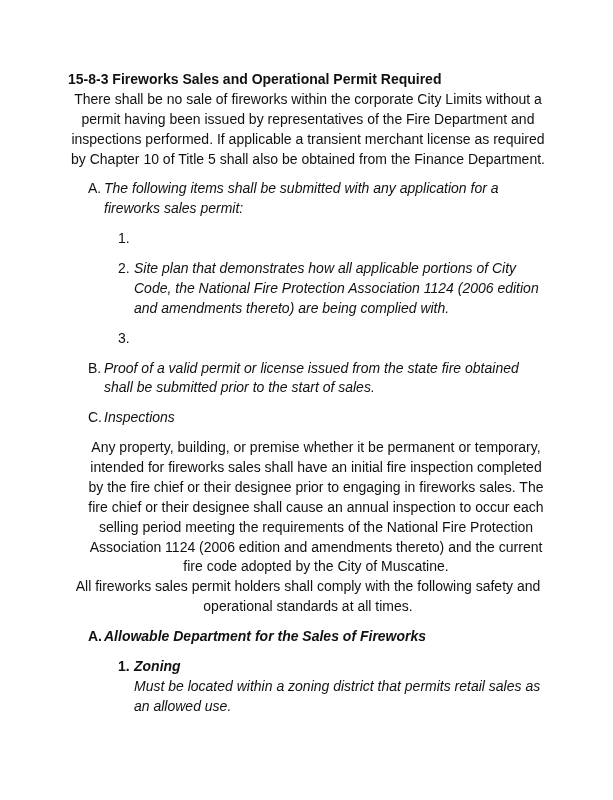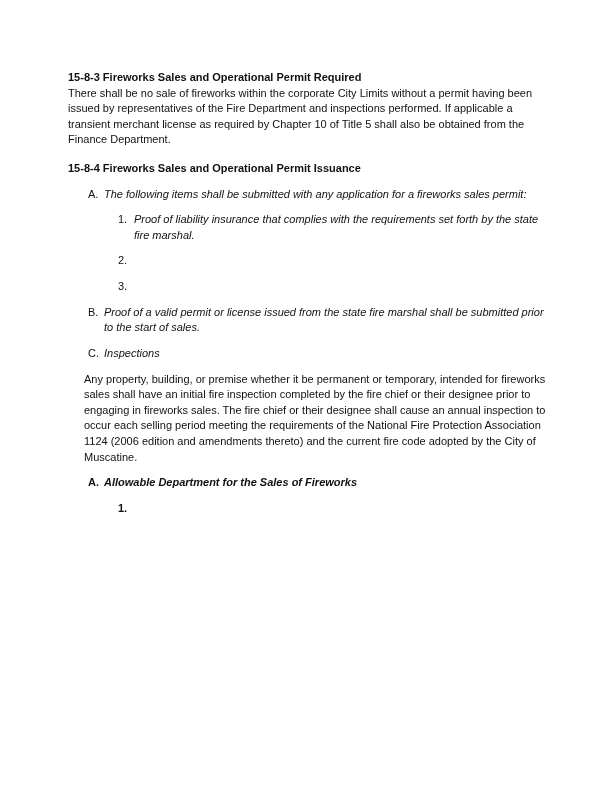--- a/index.html
+++ b/index.html
@@ -7,39 +7,40 @@
     padding: 0;
     background: #ffffff;
   }
   .page {
     position: relative;
     width: 613px;
     height: 800px;
     background: #ffffff;
     overflow: hidden;
     font-family: "Liberation Sans", sans-serif;
-    font-size: 11px;
+    font-size: 14px;
     line-height: 1.42;
     color: #111111;
   }
   .content {
     position: absolute;
     top: 70px;
     left: 68px;
     width: 480px;
   }
   .heading {
     font-weight: bold;
     margin: 0;
   }
   .heading.spaced {
     margin-top: 13px;
   }
   .para {
     margin: 0;
+    text-align: center;
   }
   .gap {
     margin-top: 10px;
   }
   
   .li {
     display: flex;
     margin-top: 10px;
   }
   .li .marker {
@@ -53,56 +54,60 @@
 </style>
 </head>
 <body>
 
 <div class="page">
   <div class="content">
 
     <p class="heading">15-8-3 Fireworks Sales and Operational Permit Required</p>
     <p class="para">There shall be no sale of fireworks within the corporate City Limits without a permit having been issued by representatives of the Fire Department and inspections performed.  If applicable a transient merchant license as required by Chapter 10 of Title 5 shall also be obtained from the Finance Department.</p>
 
-    <p class="heading spaced">15-8-4 Fireworks Sales and Operational Permit Issuance</p>
 
     <div class="li level1">
       <span class="marker">A.</span>
       <span class="li-body">The following items shall be submitted with any application for a fireworks sales permit:</span>
     </div>
 
     <div class="li level2">
       <span class="marker">1.</span>
-      <span class="li-body">Proof of liability insurance that complies with the requirements set forth by the state fire marshal.</span>
     </div>
 
     <div class="li level2">
       <span class="marker">2.</span>
+      <span class="li-body">Site plan that demonstrates how all applicable portions of City Code, the National Fire Protection Association 1124 (2006 edition and amendments thereto) are being complied with.</span>
     </div>
 
     <div class="li level2">
       <span class="marker">3.</span>
     </div>
 
     <div class="li level1">
       <span class="marker">B.</span>
-      <span class="li-body">Proof of a valid permit or license issued from the state fire marshal shall be submitted prior to the start of sales.</span>
+      <span class="li-body">Proof of a valid permit or license issued from the state fire obtained shall be submitted prior to the start of sales.</span>
     </div>
 
     <div class="li level1">
       <span class="marker">C.</span>
       <span class="li-body">Inspections</span>
     </div>
 
     <p class="para gap indent1">Any property, building, or premise whether it be permanent or temporary, intended for fireworks sales shall have an initial fire inspection completed by the fire chief or their designee prior to engaging in fireworks sales. The fire chief or their designee shall cause an annual inspection to occur each selling period meeting the requirements of the National Fire Protection Association 1124 (2006 edition and amendments thereto) and the current fire code adopted by the City of Muscatine.</p>
 
+    <p class="para">All fireworks sales permit holders shall comply with the following safety and operational standards at all times.</p>
 
     <div class="li level1 bold">
       <span class="marker">A.</span>
       <span class="li-body">Allowable Department for the Sales of Fireworks</span>
     </div>
 
     <div class="li level2">
       <span class="marker bold">1.</span>
+      <span class="li-body">
+        <span class="bold" style="display:block;">Zoning</span>
+        <span style="display:block;">Must be located within a zoning district that permits retail sales as an allowed use.</span>
+      </span>
     </div>
 
   </div>
 </div>
 
 </body></html>

